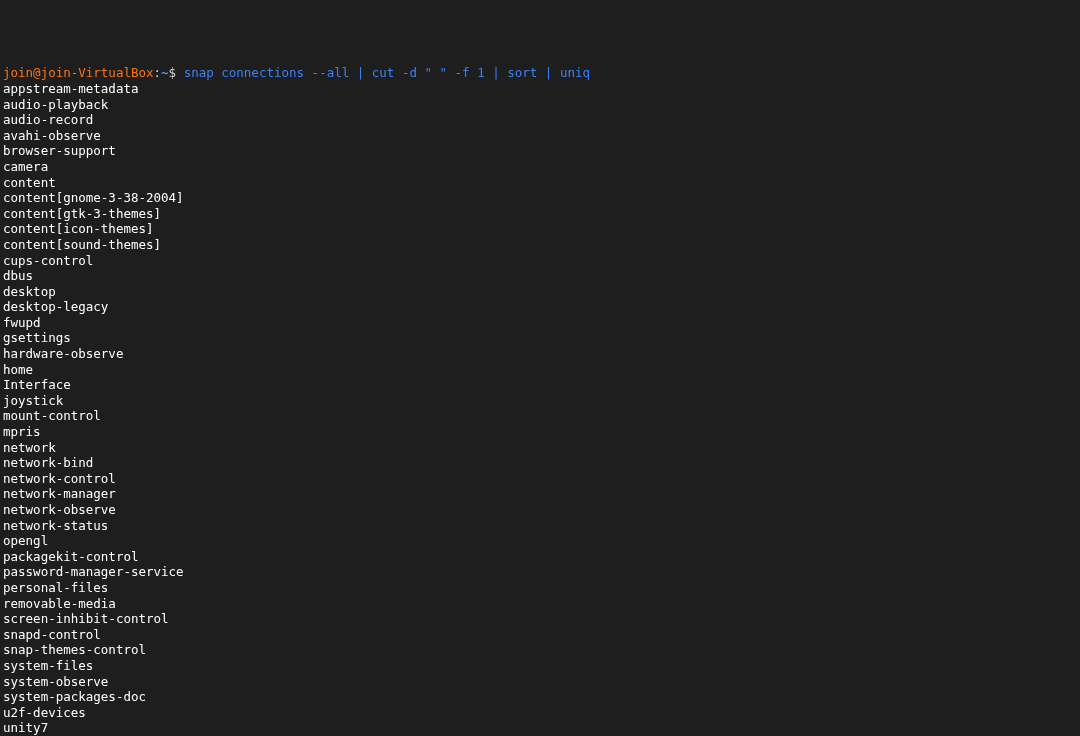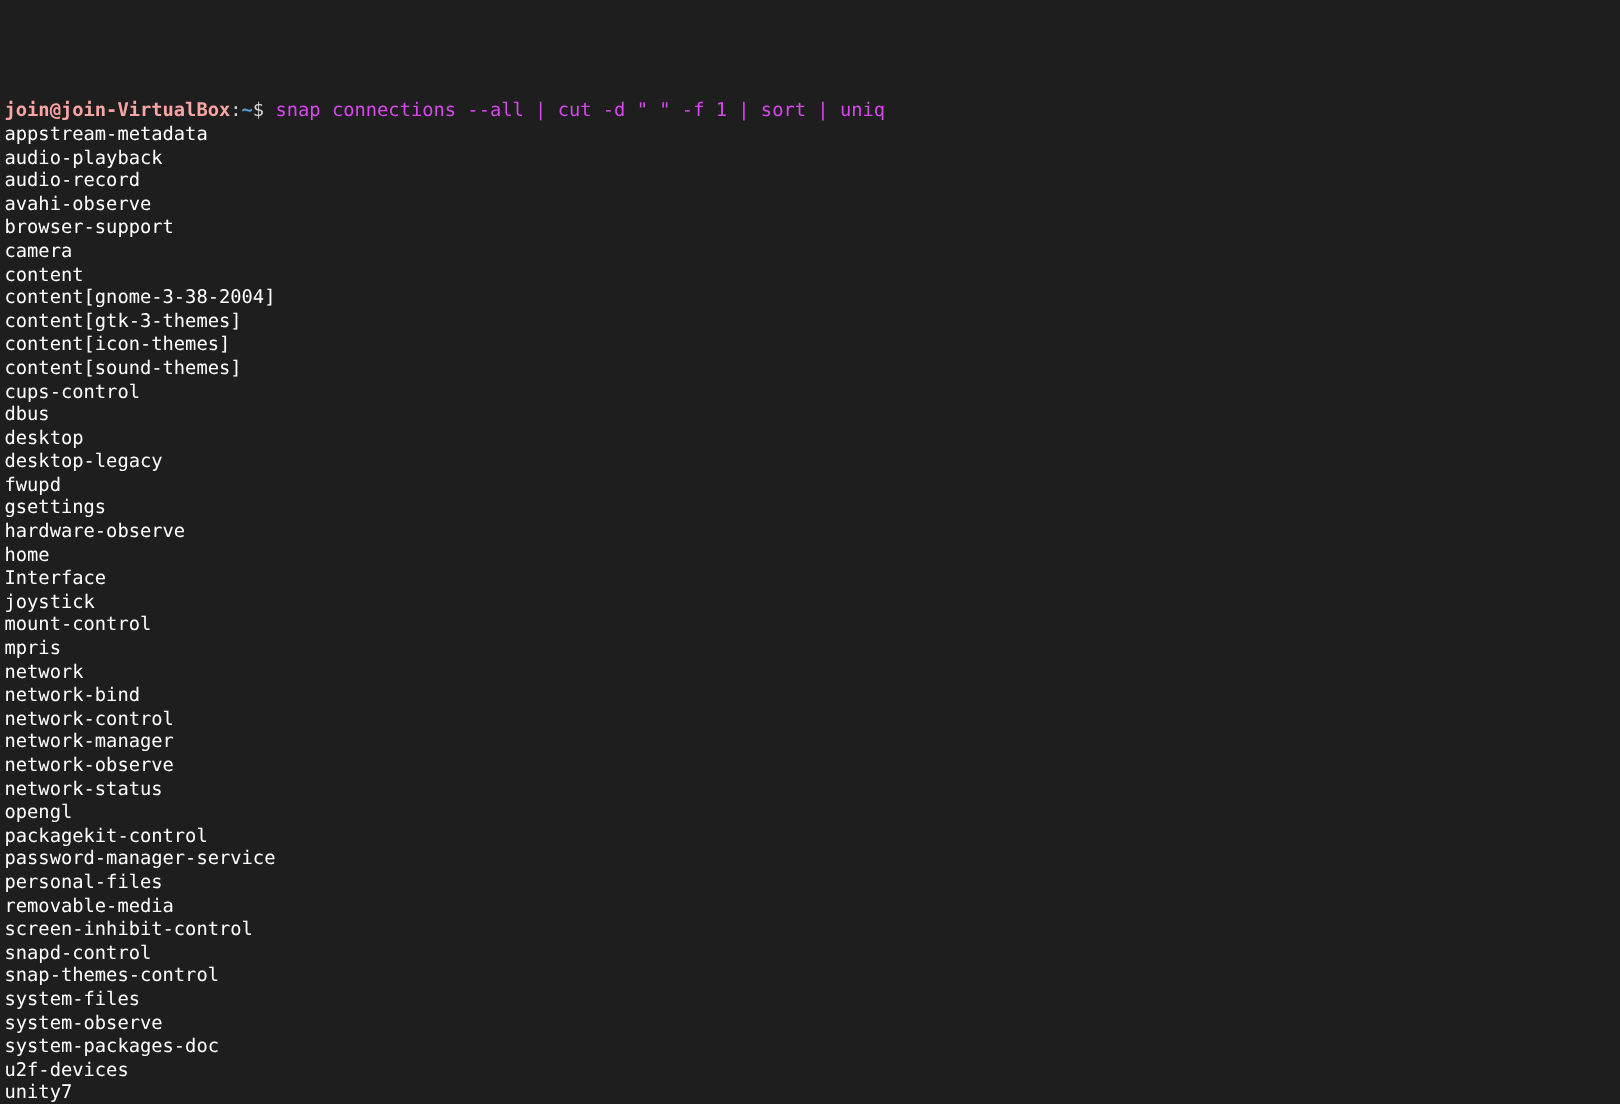--- a/index.html
+++ b/index.html
@@ -13,33 +13,33 @@
       font-family: "Menlo", "Consolas", "DejaVu Sans Mono", monospace;
       font-size: 12.5px;
       line-height: 15.6px;
       padding: 3px 3px;
       width: 1080px;
       height: 736px;
       overflow: hidden;
       white-space: pre;
     }
     .prompt-user {
-      color: #fca5a5;
-      font-weight: bold;
+      color: #f97316;
+      font-weight: normal;
       margin-top: 12px;
     }
     .prompt-path {
       color: #5c9dd6;
       font-weight: bold;
     }
     .prompt-dollar {
       color: #d4d4d4;
     }
     .command {
-      color: #d946ef;
+      color: #3b82f6;
       text-align: center;
     }
     .output-line {
       color: #ffffff;
     }
     .terminal-line {
       display: block;
     }
   </style>
 </head>

